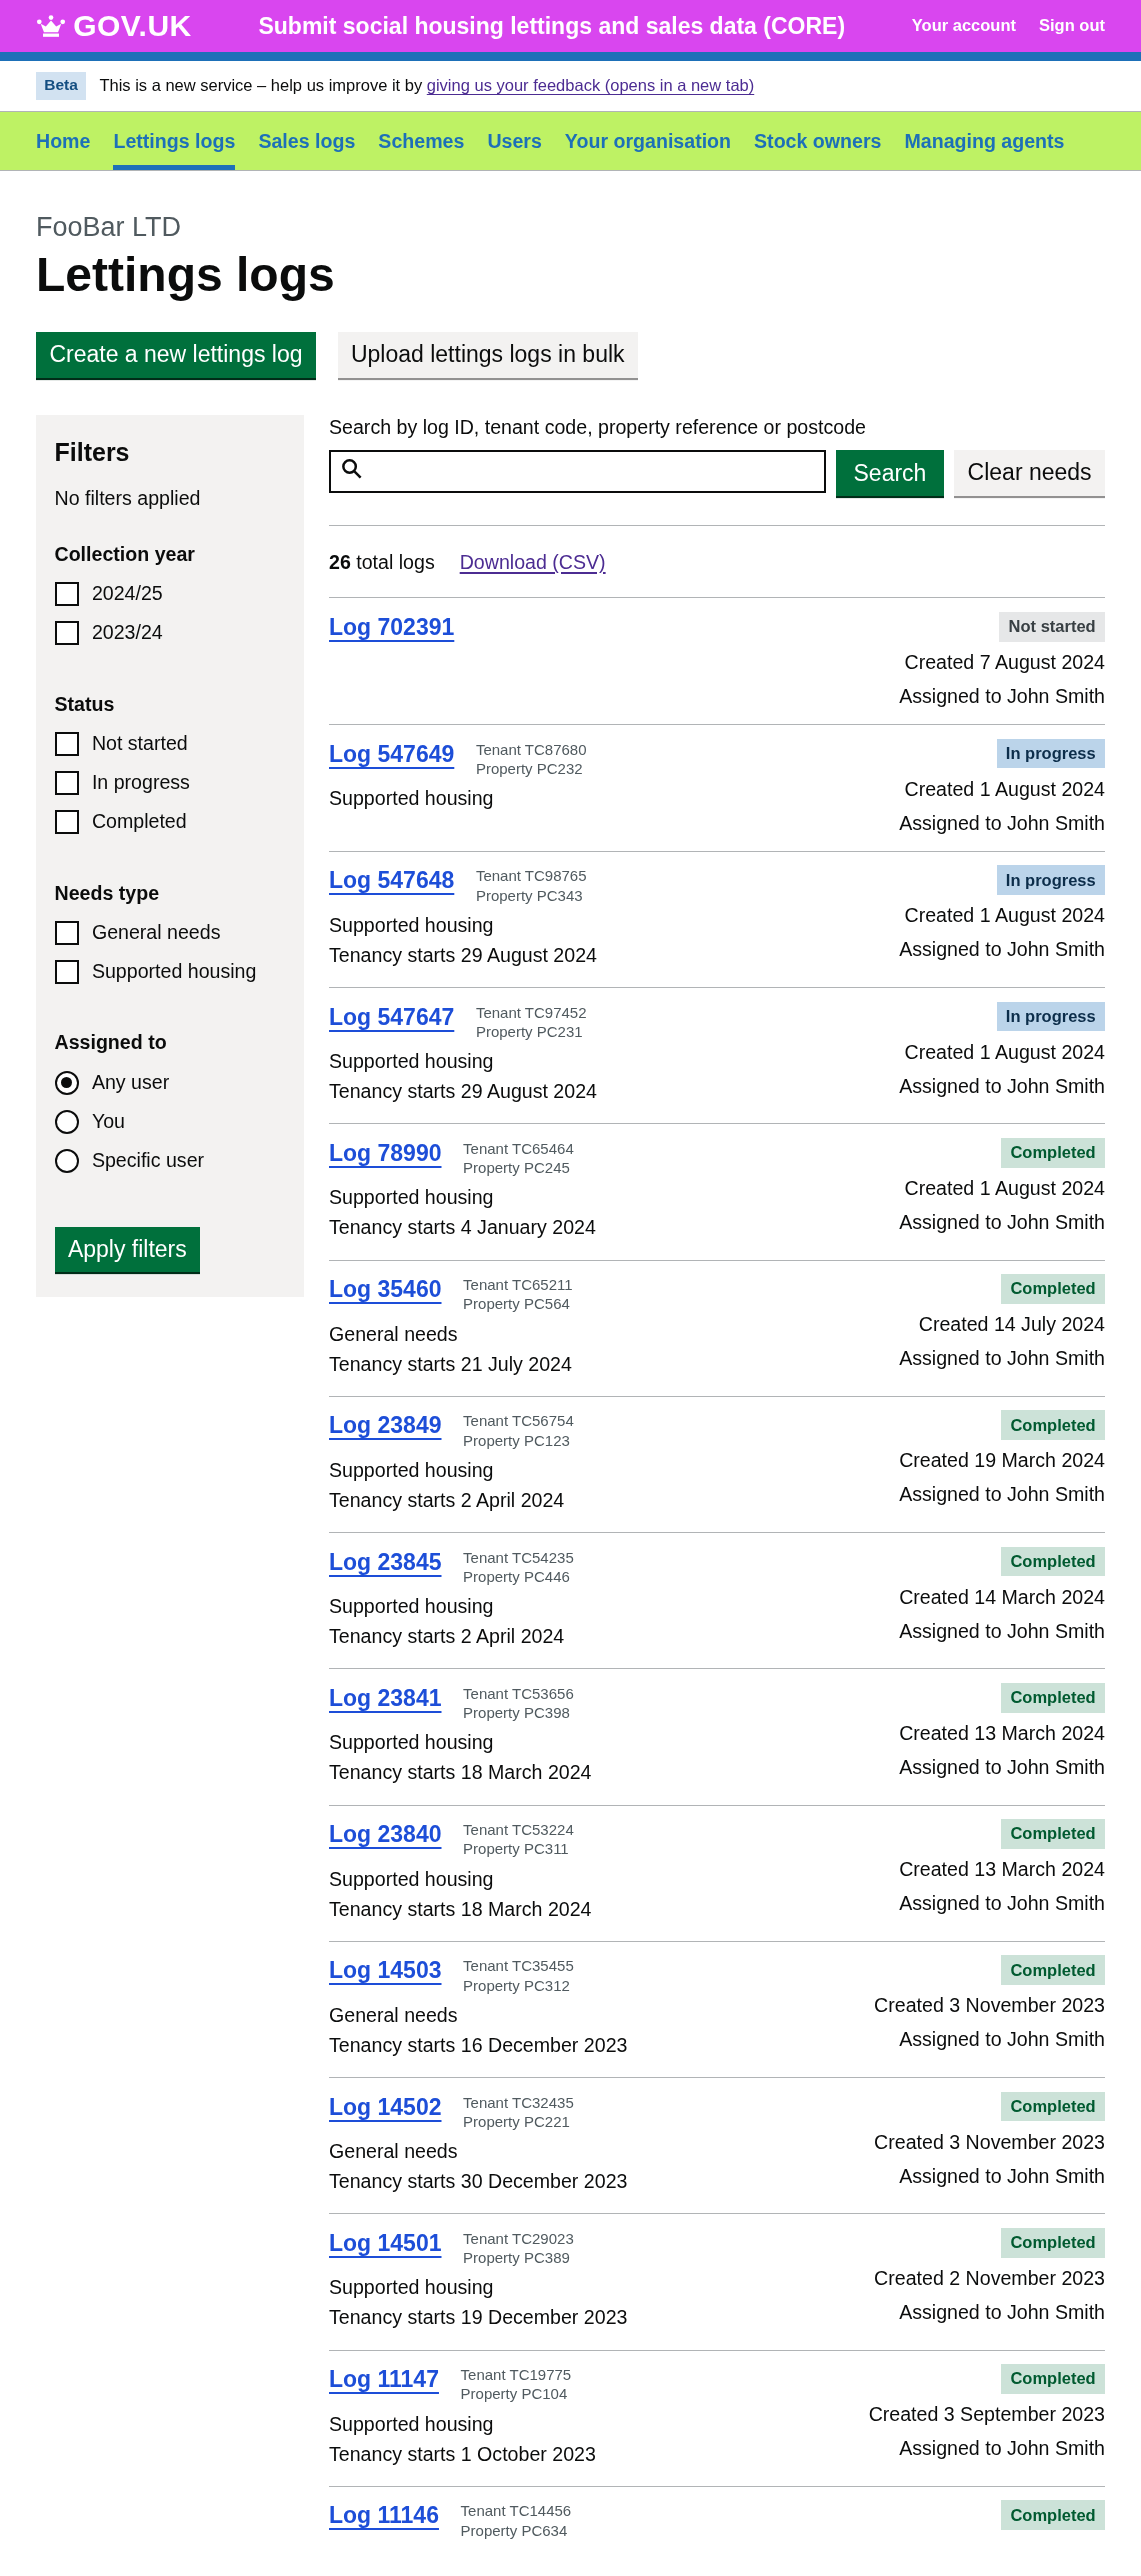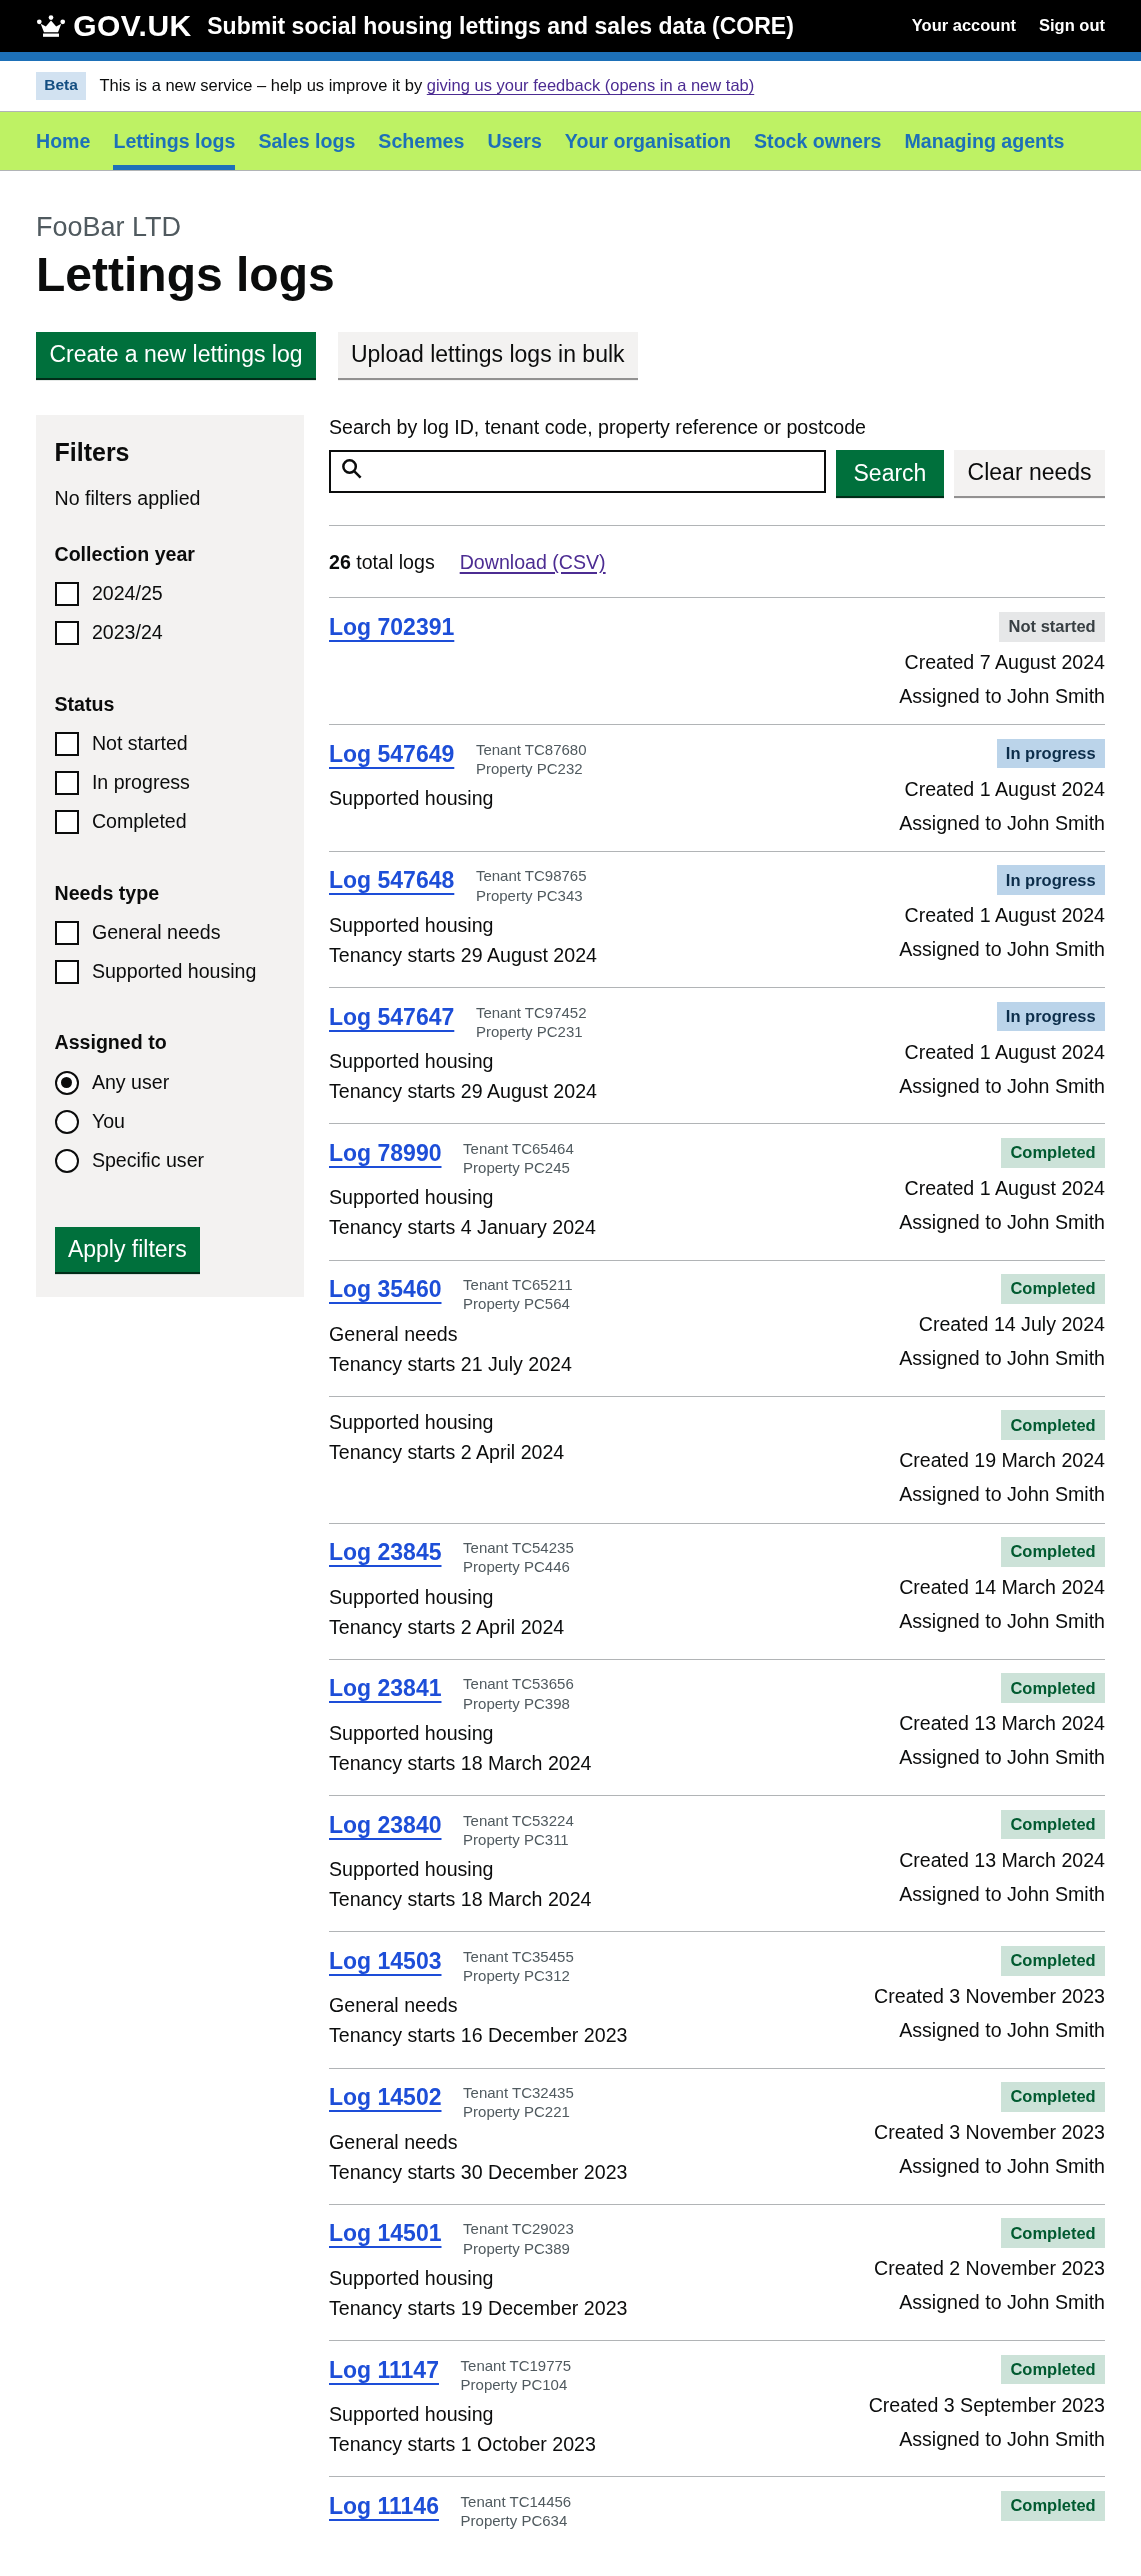--- a/index.html
+++ b/index.html
@@ -10,21 +10,21 @@
     font-family: "Liberation Sans", sans-serif;
     color: #0b0c0c;
     font-size: 19.6px;
     line-height: 1.32;
     background: #fff;
   }
   a { cursor: pointer; }
   .container { width: 1069px; margin: 0 auto; }
 
   
-  .gov-header { background: #000000; border-bottom: 9.3px solid #1d70b8; }
+  .gov-header { background: #d946ef; border-bottom: 9.3px solid #1d70b8; text-align: center; }
   .gov-header .container { display: flex; align-items: center; height: 52px; gap: 15.5px; }
   .logo { display: flex; align-items: center; gap: 7.2px; color: #fff; font-weight: bold; font-size: 30px; text-decoration: none; letter-spacing: 0.5px; }
   .crown-icon { display: inline-flex; }
   .service-name { color: #fff; font-size: 23px; font-weight: bold; text-decoration: none; flex: 1; }
   .header-links { display: flex; gap: 23px; }
   .header-link { color: #fff; font-size: 16.5px; font-weight: bold; text-decoration: none; }
 
   
   .phase-banner { border-bottom: 1px solid #b1b4b6; }
   .phase-banner .container { display: flex; align-items: center; gap: 13.4px; padding: 11.3px 0; }
@@ -346,20 +346,27 @@
     </div>
     <div class="log-meta">
       <strong class="tag tag--green">Completed</strong>
       <span>Created 14 July 2024</span>
       <span>Assigned to John Smith</span>
     </div>
   </li>
 
   <li class="log-item">
     <div class="log-main">
+      <div class="log-head">
+        <a class="log-link">Log 23849</a>
+        <span class="log-codes">
+          <span>Tenant TC56754</span>
+          <span>Property PC123</span>
+        </span>
+      </div>
       <p class="log-needs">Supported housing</p>
       <p class="log-tenancy">Tenancy starts 2 April 2024</p>
     </div>
     <div class="log-meta">
       <strong class="tag tag--green">Completed</strong>
       <span>Created 19 March 2024</span>
       <span>Assigned to John Smith</span>
     </div>
   </li>
 

